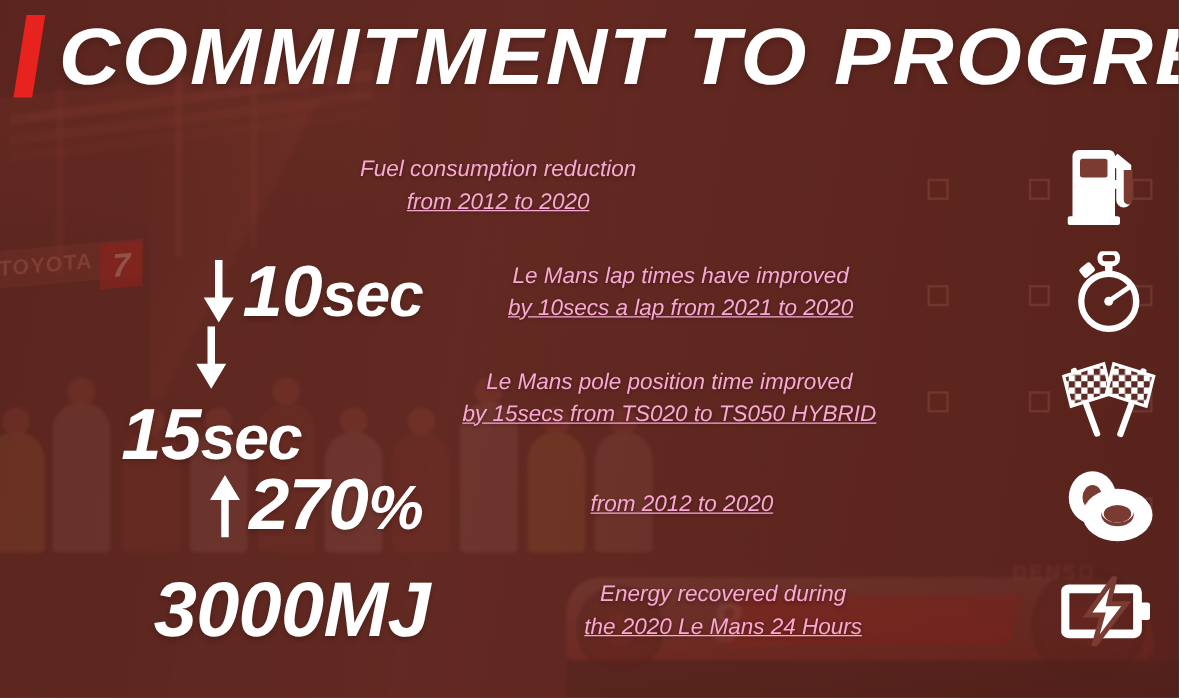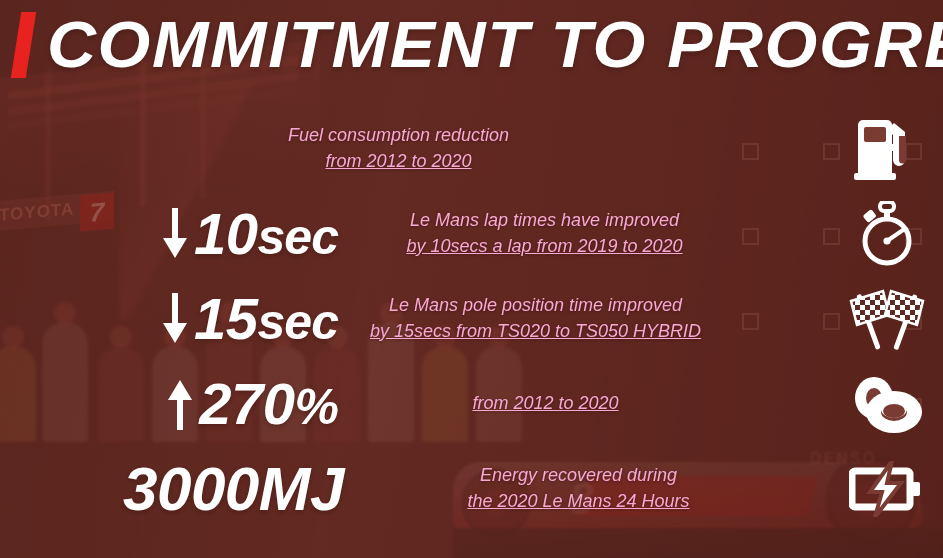--- a/index.html
+++ b/index.html
@@ -331,21 +331,21 @@
     display: flex;
     align-items: center;
     justify-content: center;
     flex: none;
   }
   .stat-icon svg { display: block; }
 
   
   .stat-row.r1 .stat-figure { width: 352px; }
   .stat-row.r2 .stat-figure { width: 352px; }
-  .stat-row.r3 .stat-figure { width: 352px; }
+  .stat-row.r3 .stat-figure { width: 352px; flex-direction: column; }
   .stat-row.r4 .stat-figure { width: 352px; }
   .stat-row.r5 .stat-figure { width: 352px; padding-left: 30px; }
 
   .stat-row.r1 .stat-icon { margin-left: 34px; }
   .stat-row.r2 .stat-icon { margin-left: 94px; }
   .stat-row.r3 .stat-icon { margin-left: 112px; }
   .stat-row.r4 .stat-icon { margin-left: 92px; }
   .stat-row.r5 .stat-icon { margin-left: 26px; }
 
   .stat-row.r5 .stat-figure { padding-right: 8px; }
@@ -434,21 +434,21 @@
 
       <div class="stat-row r2">
         <div class="stat-figure">
           <svg class="arrow" viewBox="0 0 26 52" aria-hidden="true">
             <polygon points="10,0 16,0 16,30 25,30 13,50 1,30 10,30" fill="#ffffff"></polygon>
           </svg>
           <div class="stat-value"><span>10</span><span class="unit">sec</span></div>
         </div>
         <div class="stat-desc">
           <span class="l1">Le Mans lap times have improved</span>
-          <span class="l2">by 10secs a lap from 2019 to 2020</span>
+          <span class="l2">by 10secs a lap from 2021 to 2020</span>
         </div>
         <div class="stat-icon">
           <svg width="62" height="66" viewBox="0 0 62 66" aria-hidden="true">
             <rect x="24" y="1" width="14" height="9" rx="4" fill="none" stroke="#ffffff" stroke-width="4"></rect>
             <rect x="28" y="9" width="6" height="7" fill="#ffffff"></rect>
             <rect x="8" y="11" width="11" height="9" rx="2" fill="#ffffff" transform="rotate(-40 13 15)"></rect>
             <circle cx="31" cy="40" r="22" fill="none" stroke="#ffffff" stroke-width="5"></circle>
             <path d="M31 40 L47 29" stroke="#ffffff" stroke-width="4" stroke-linecap="round"></path>
             <circle cx="31" cy="40" r="3.6" fill="#ffffff"></circle>
           </svg>

